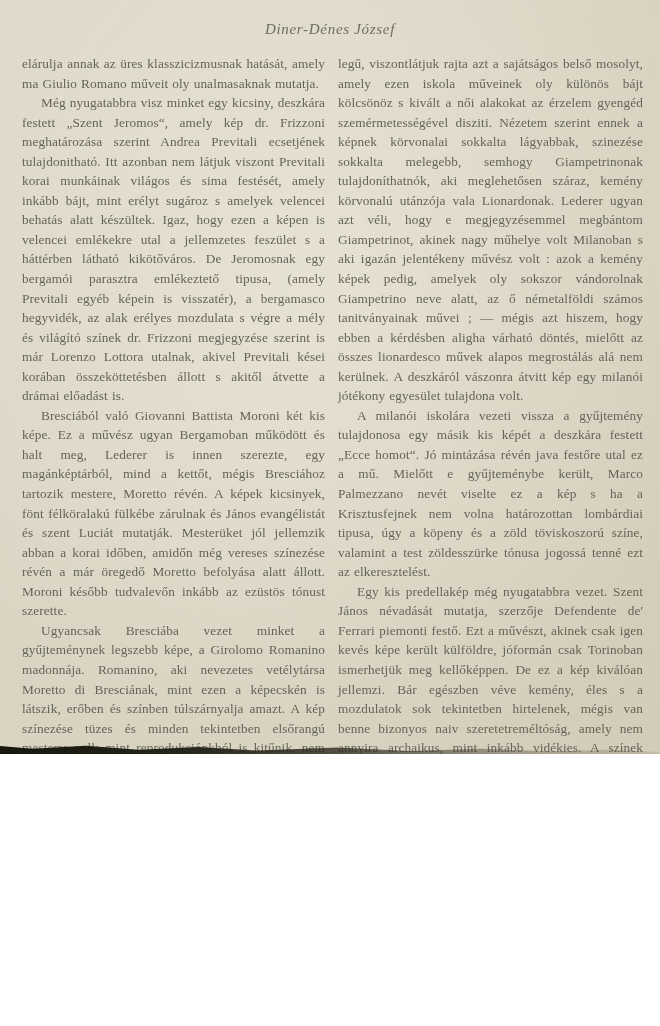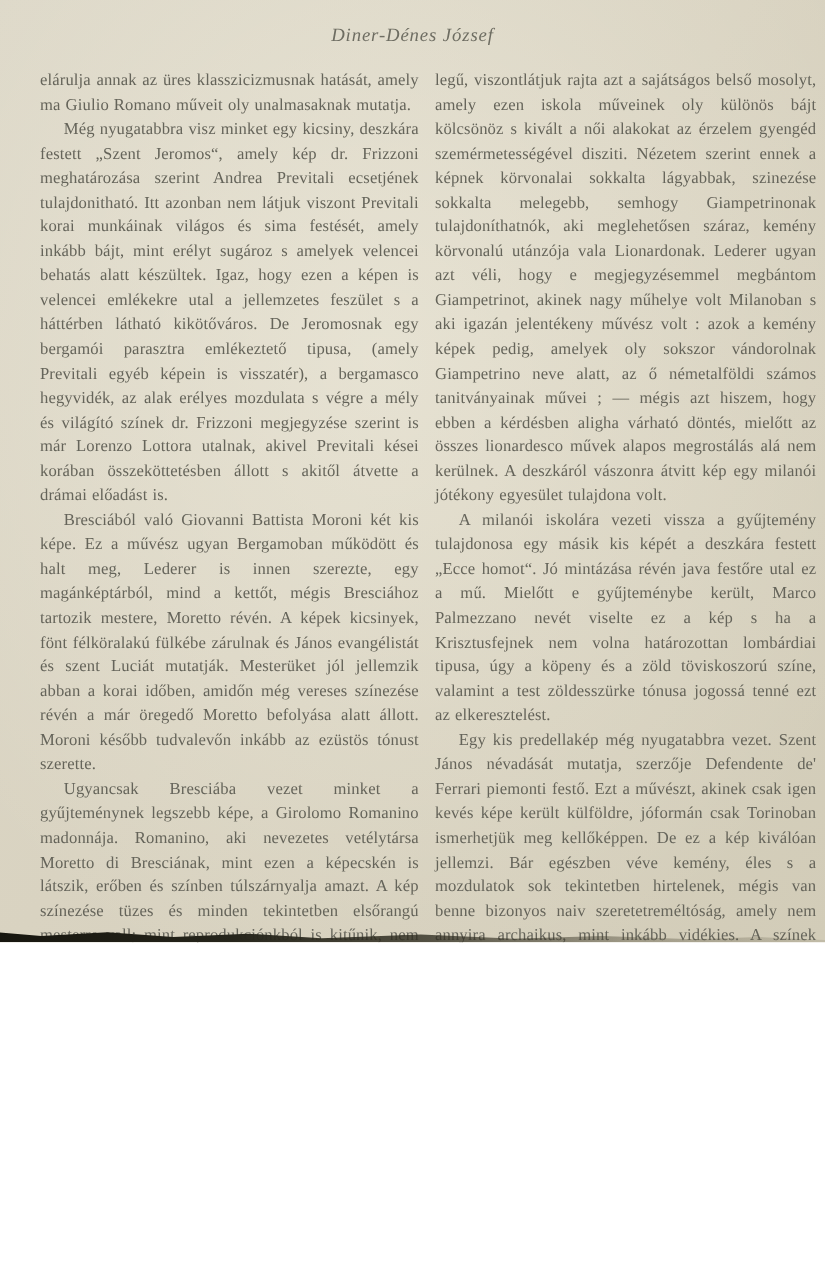--- a/index.html
+++ b/index.html
@@ -19,21 +19,21 @@
     padding-top: 21px;
     text-align: center;
     font-style: italic;
     font-size: 15px;
     letter-spacing: 0.7px;
     color: #6e6d62;
   }
   .columns {
     display: flex;
     gap: 13px;
-    padding: 16px 15px 0 32px;
+    padding: 16px 15px 0 22px;
     box-sizing: border-box;
   }
   .col {
     text-align: justify;
     font-size: 13.3px;
     line-height: 19.55px;
     letter-spacing: 0.1px;
     word-spacing: 0.6px;
     text-rendering: optimizeLegibility;
   }

